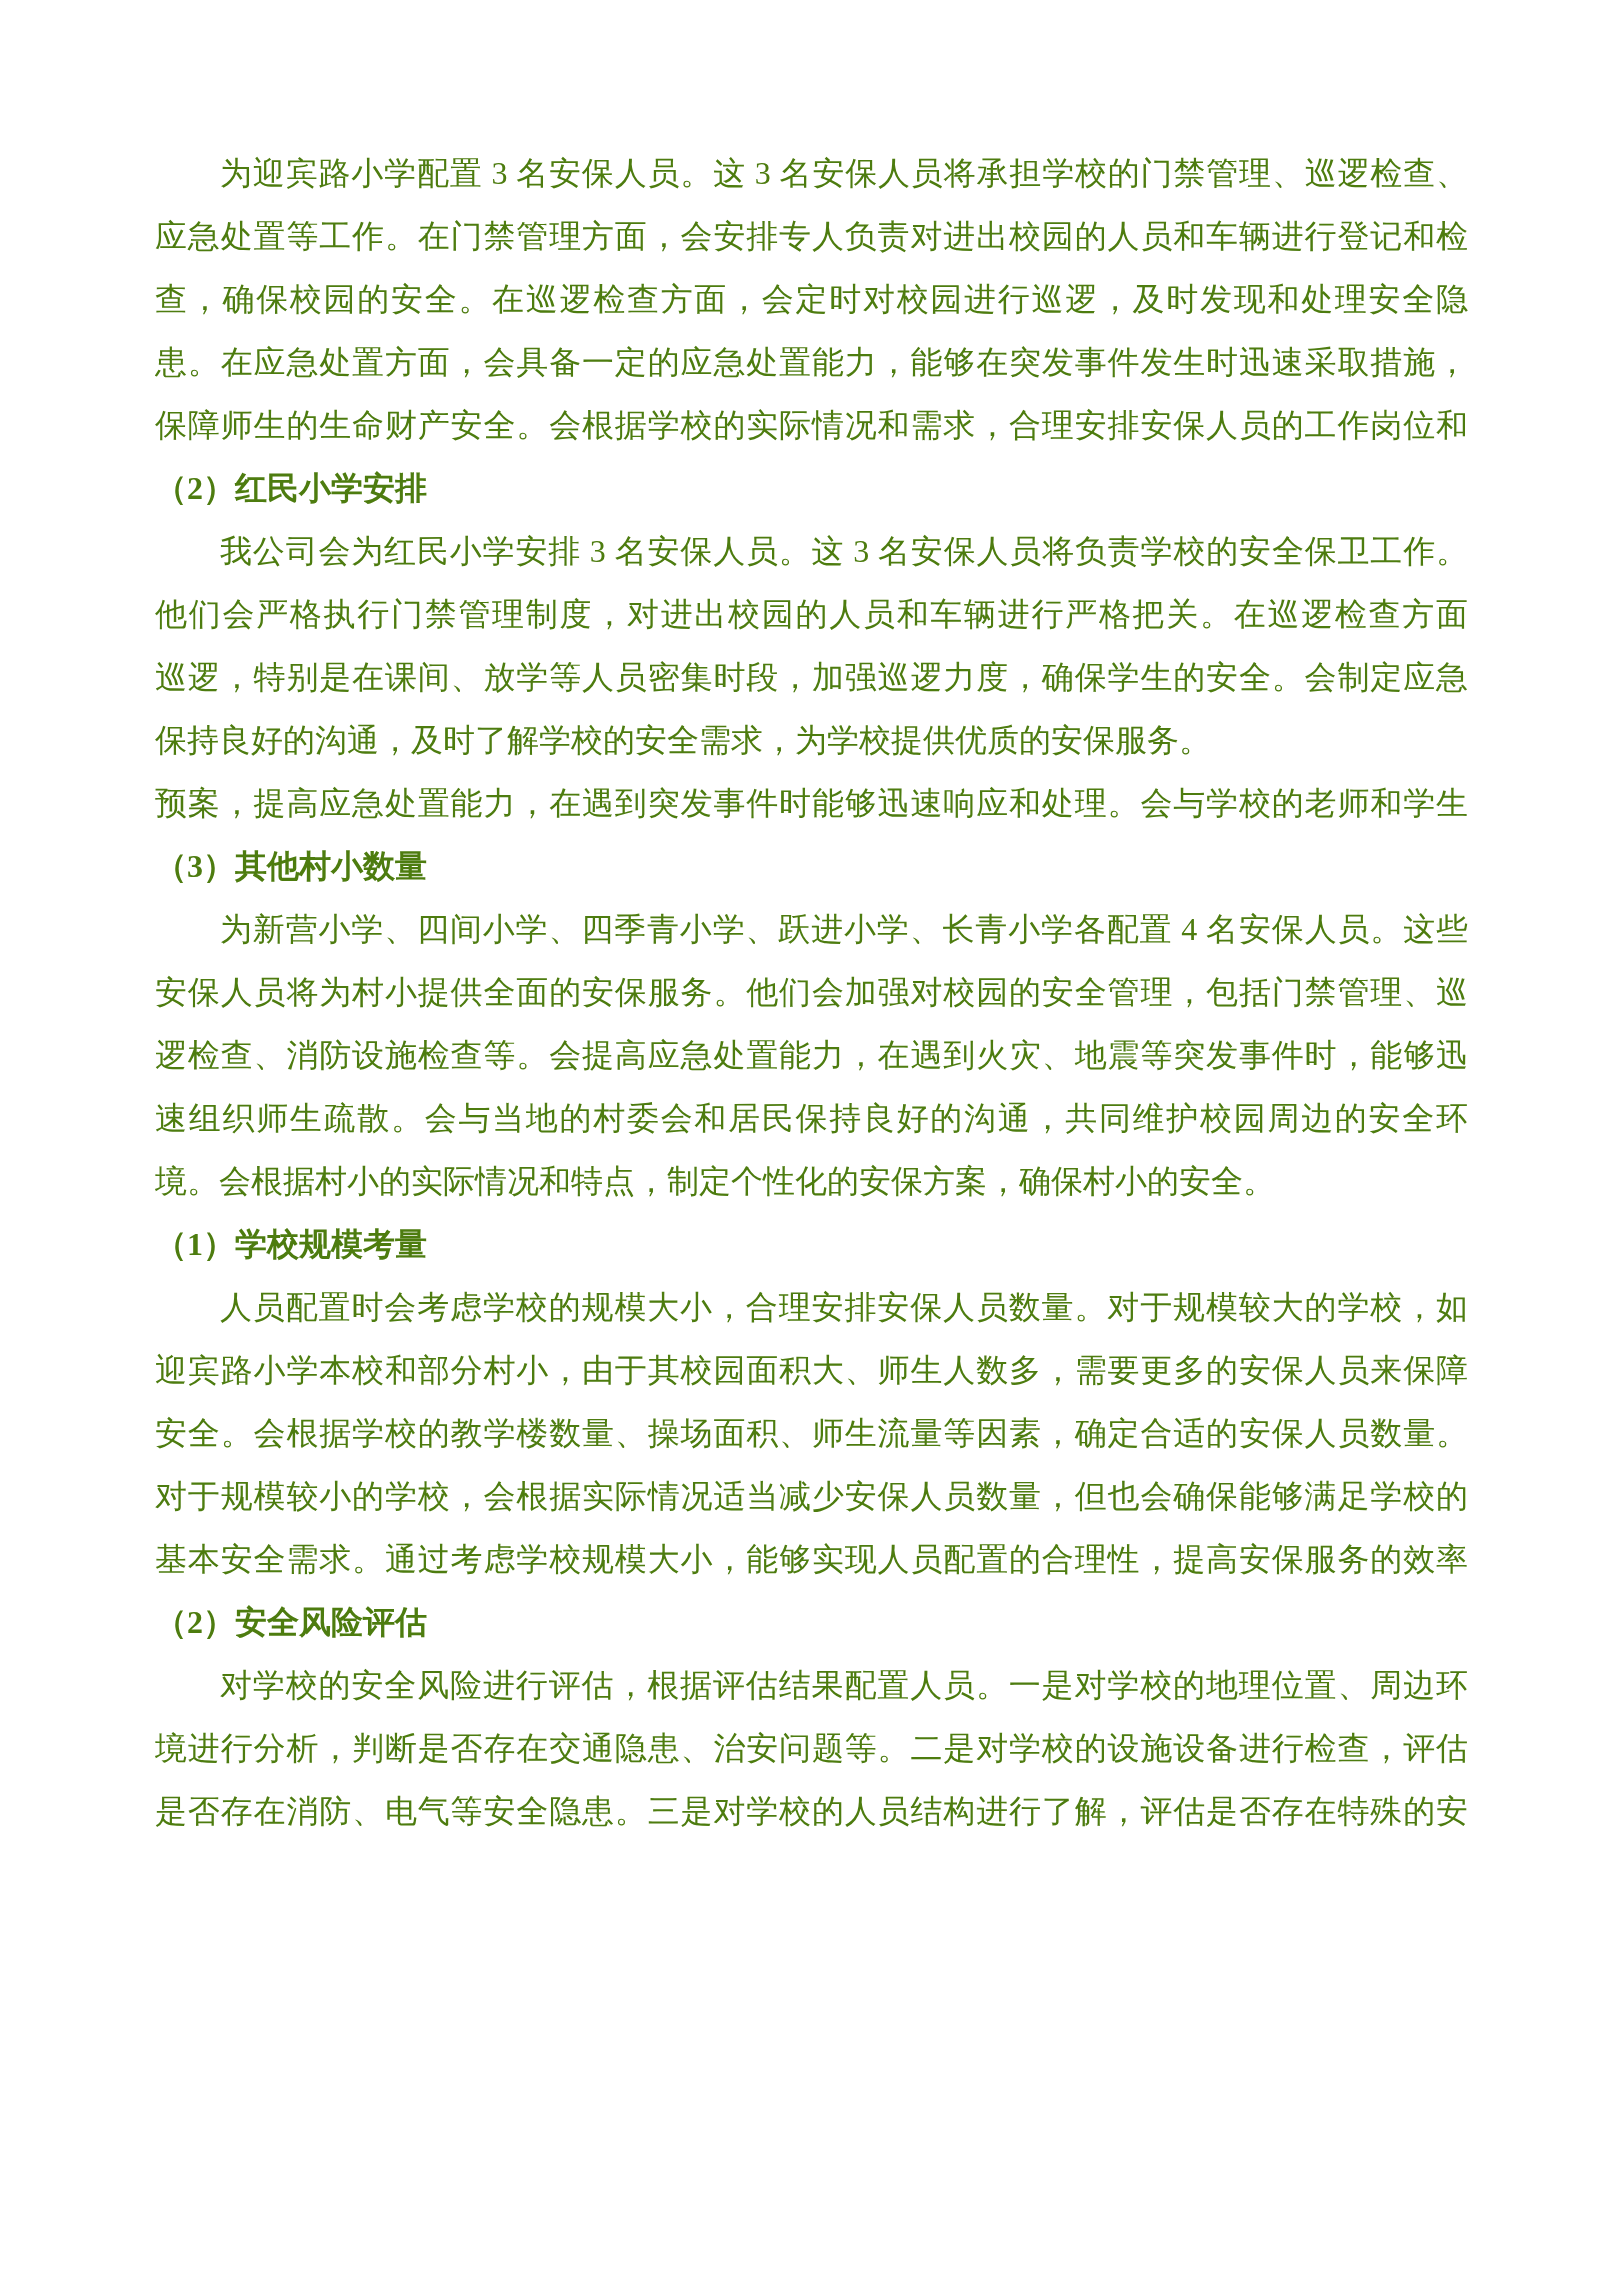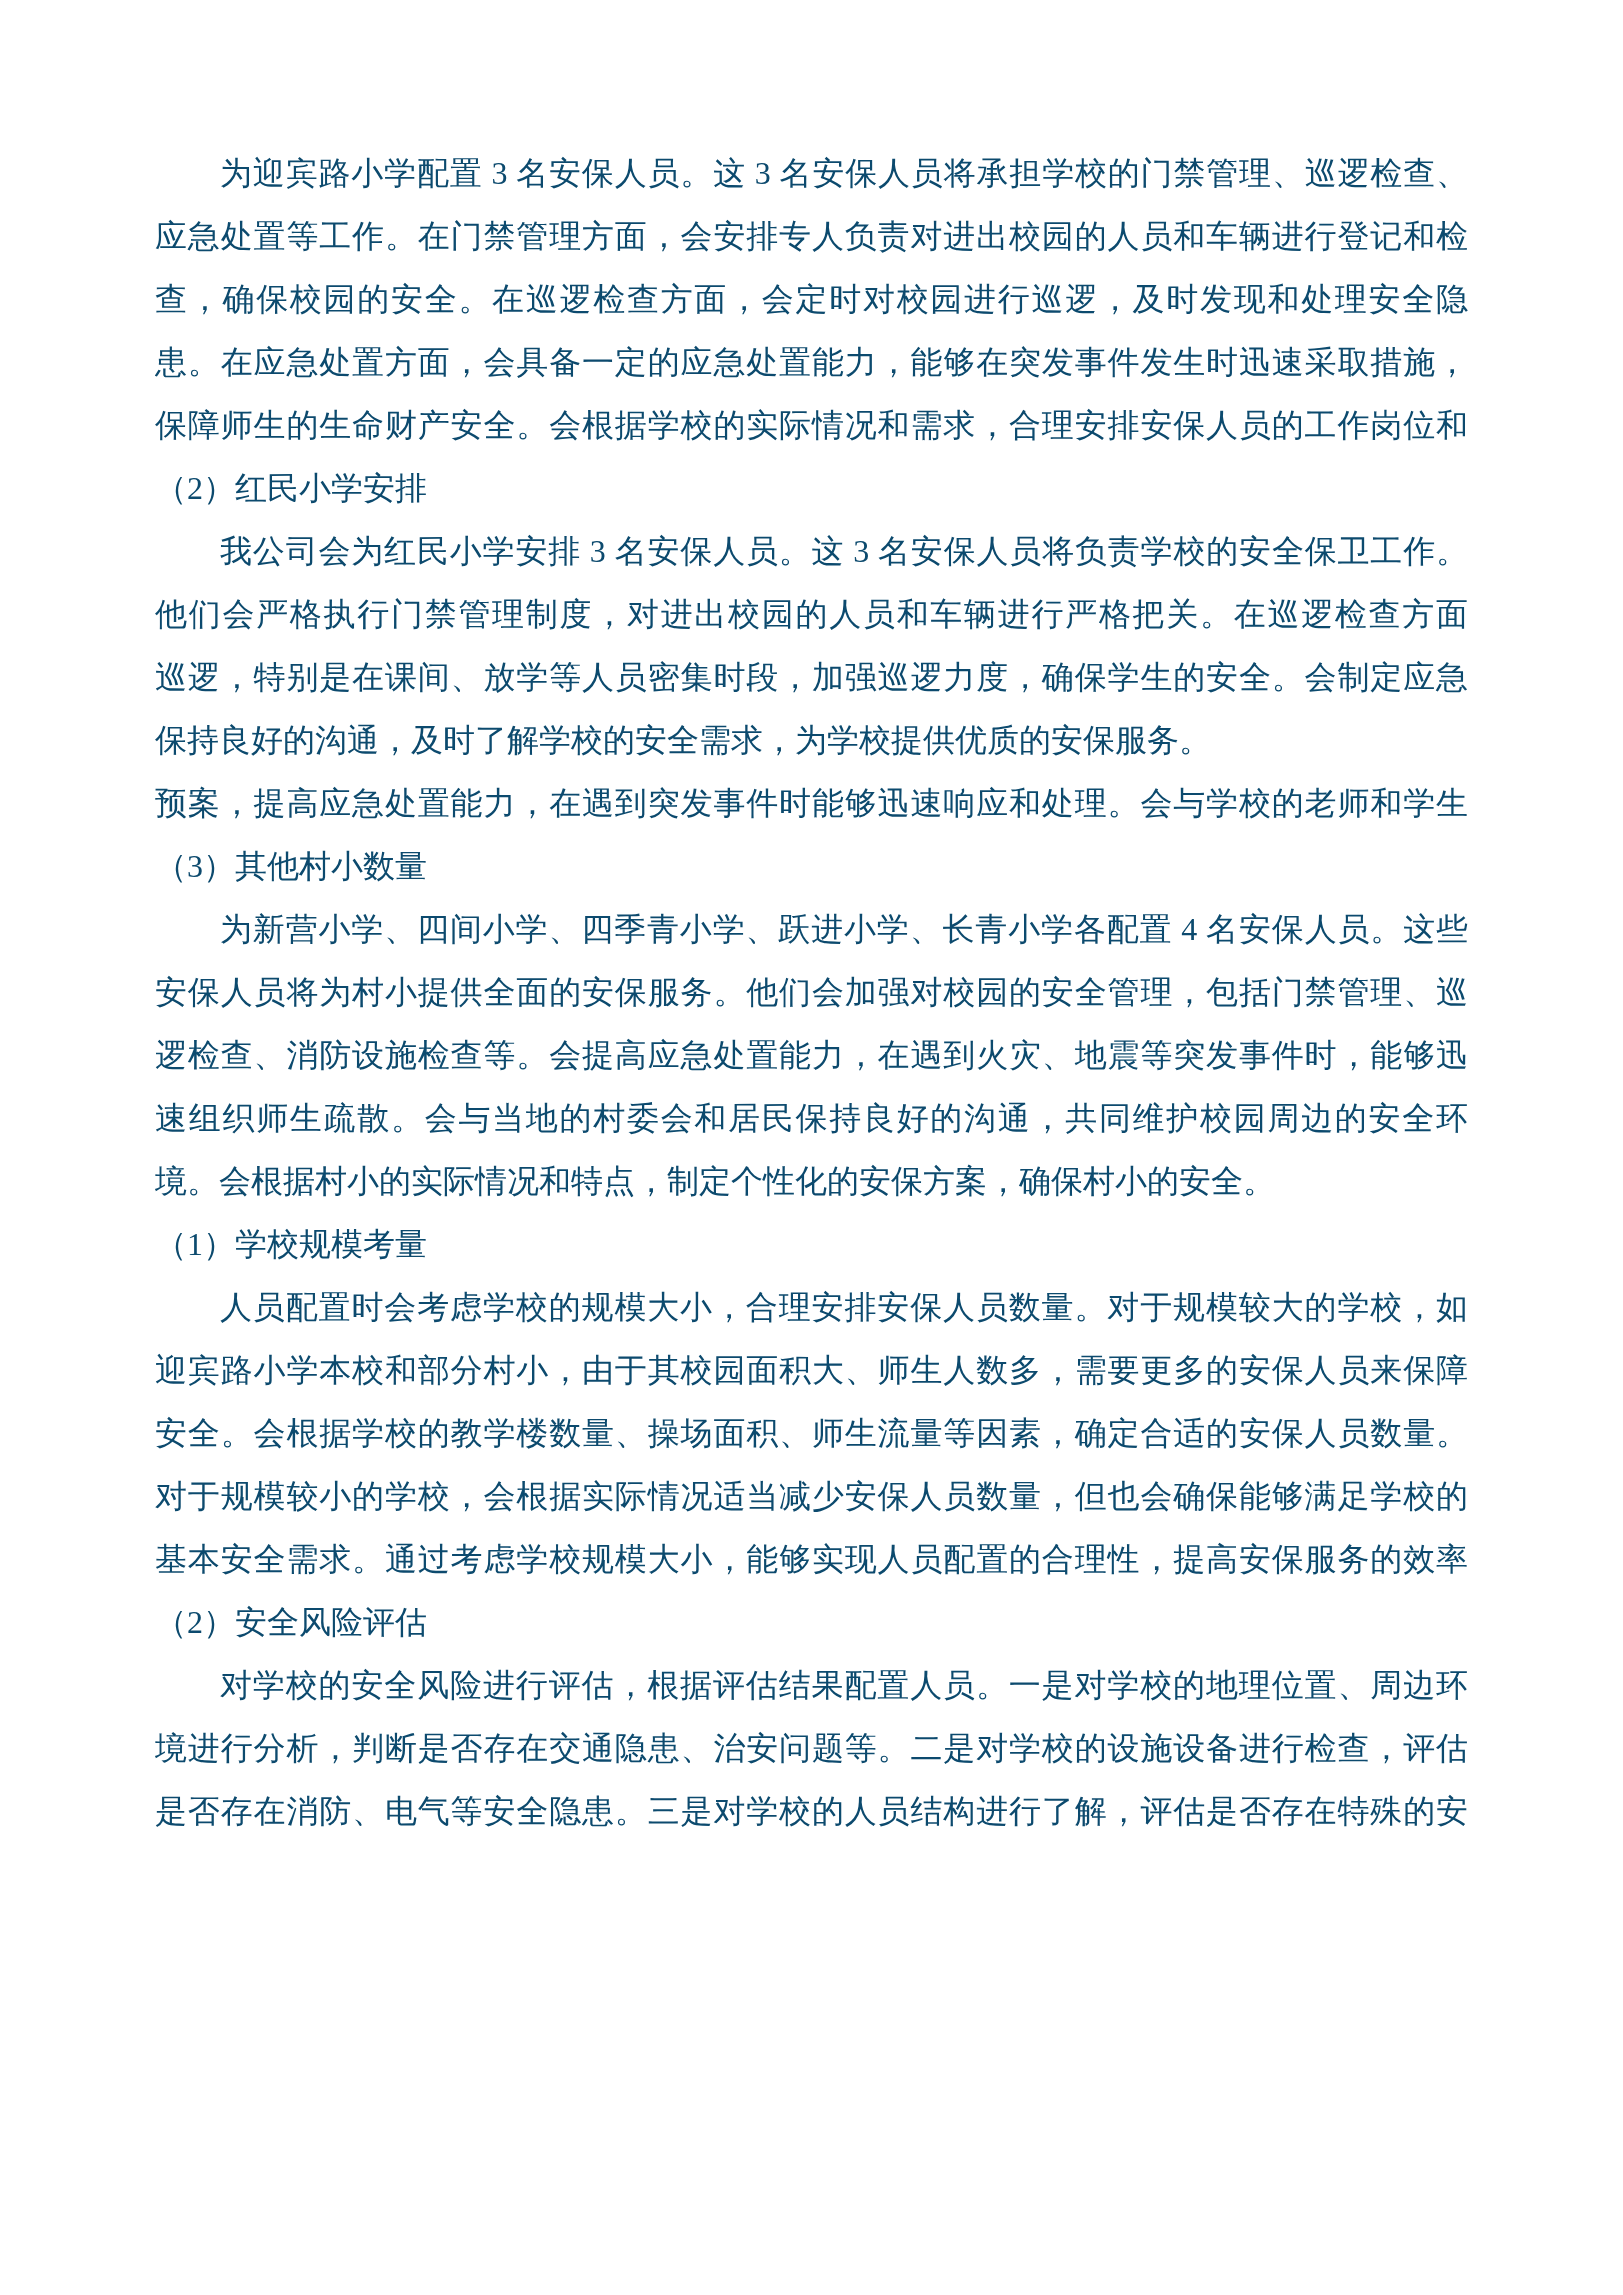--- a/index.html
+++ b/index.html
@@ -18,34 +18,34 @@
   .content {
     position: absolute;
     left: 155px;
     top: 142px;
     width: 1313px;
   }
   .line {
     height: 63px;
     line-height: 63px;
     font-size: 32px;
-    color: #0c4a6e;
+    color: #4d7c0f;
     white-space: normal;
     text-align: left;
     overflow: hidden;
   }
   .fill {
     text-align: justify;
     text-align-last: justify;
   }
   .first {
     padding-left: 65px;
   }
   .heading {
-    font-weight: normal;
+    font-weight: bold;
     text-align: left;
     text-align-last: left;
   }
 </style>
 </head>
 <body>
 
 <div class="page">
   <div class="content">
       <div class="line first fill">为迎宾路小学配置 3 名安保人员。这 3 名安保人员将承担学校的门禁管理、巡逻检查、</div>

